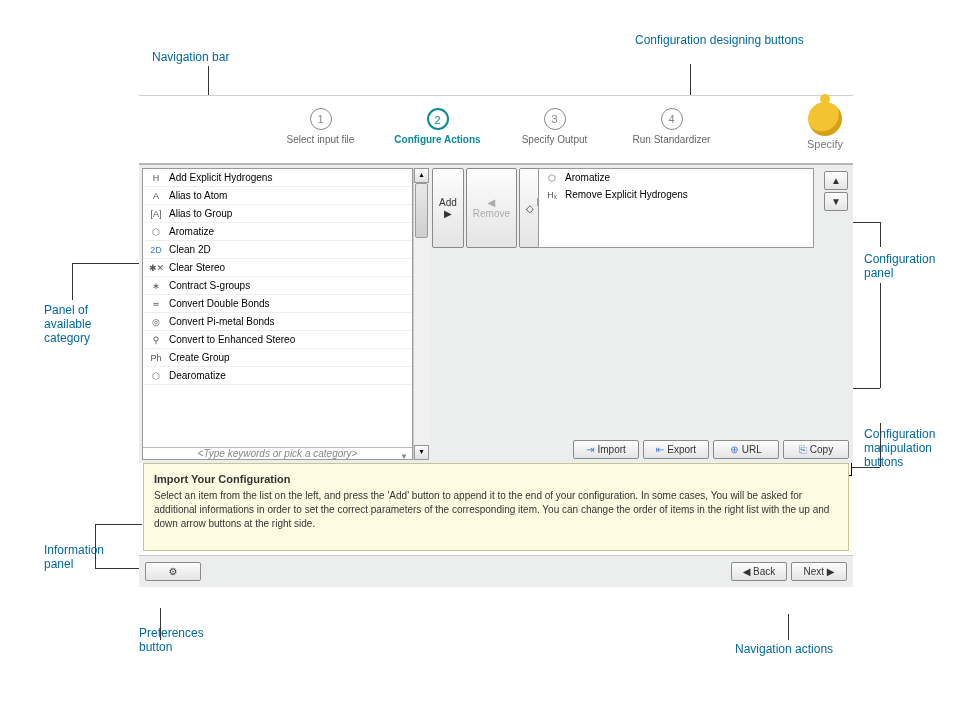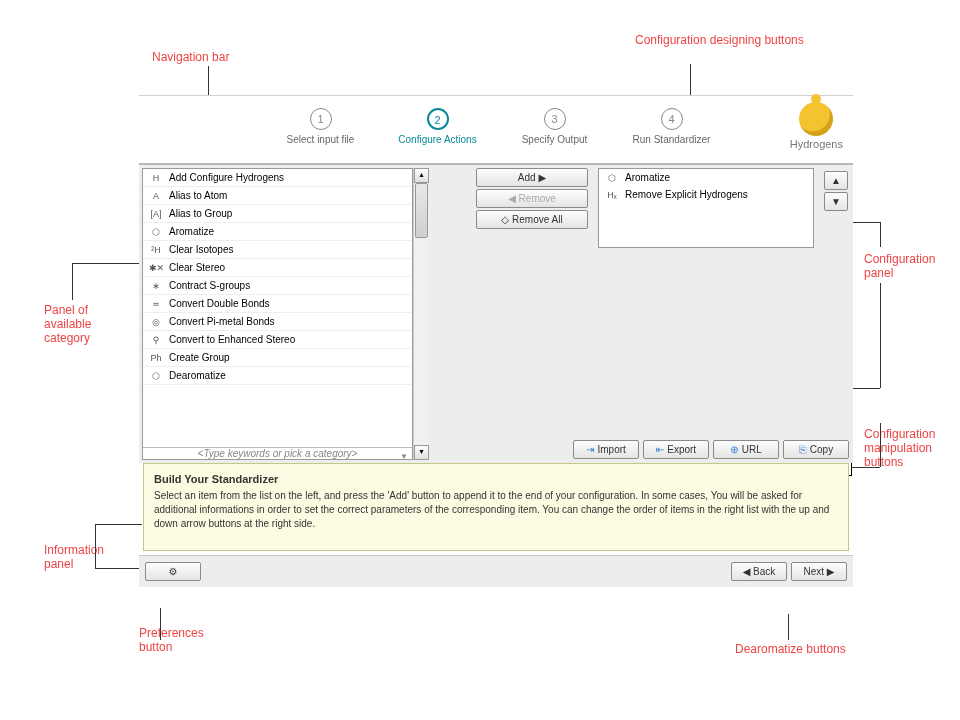--- a/index.html
+++ b/index.html
@@ -1,42 +1,42 @@
 <!DOCTYPE html>
 <html><head>
 <meta charset="utf-8">
 <style>
   * { box-sizing: border-box; margin: 0; padding: 0; }
   body { width: 960px; height: 720px; font-family: Arial, sans-serif; font-size: 11px; background: #fff; position: relative; }
-  .annotation { position: absolute; font-size: 12px; color: #ef4444; }
+  .annotation { position: absolute; font-size: 12px; color: #0369a1; }
   .ann-line { position: absolute; background: #333; }
   .window { position: absolute; left: 139px; top: 95px; width: 714px; border-top: 1px solid #d0d0d0; }
   .navbar { display: flex; justify-content: center; gap: 25px; padding: 12px 0 18px; background: #fff; position: relative; }
   .step { text-align: center; width: 92px; }
   .step-circle { width: 22px; height: 22px; border: 1.5px solid #888; border-radius: 50%; margin: 0 auto 4px; line-height: 20px; font-size: 11px; color: #888; }
   .step.active .step-circle { border-color: #0a8a9a; color: #0a8a9a; border-width: 2px; }
   .step-label { font-size: 10px; color: #666; }
-  .step.active .step-label { color: #0a8a9a; font-weight: normal; }
+  .step.active .step-label { color: #0a8a9a; font-weight: bold; }
   .logo { position: absolute; right: 10px; top: 6px; text-align: center; }
   .logo-shape { width: 34px; height: 34px; margin: 0 auto; background: radial-gradient(circle at 40% 35%, #f4c430 55%, #d4a017 60%); border-radius: 50% 50% 50% 50%; position: relative; }
   .logo-shape::before { content: ""; position: absolute; top: -8px; left: 12px; width: 10px; height: 10px; background: #f4c430; border-radius: 50%; }
   .logo-text { font-size: 11px; color: #777; margin-top: 2px; }
   .body-area { display: flex; border-top: 2px solid #b8b8b8; background: #eceded; }
   .actions-panel { width: 271px; background: #fff; border: 1px solid #999; margin: 3px 0 3px 3px; }
   .action-list { height: 278px; overflow: hidden; }
   .action-row { padding: 3px 6px; border-bottom: 1px solid #eee; display: flex; align-items: center; gap: 6px; cursor: pointer; font-size: 10px; }
   .action-icon { width: 14px; text-align: center; font-size: 9px; color: #555; flex-shrink: 0; }
   .search-row { border-top: 1px solid #bbb; padding: 0 6px; color: #888; font-style: italic; text-align: center; font-size: 10px; position: relative; }
   .scrollbox { width: 16px; background: #e8e8e8; border-left: 1px solid #ccc; display: flex; flex-direction: column; margin-top: 3px; margin-bottom: 3px; }
   .scroll-btn { height: 15px; background: linear-gradient(#fdfdfd,#e0e0e0); border: 1px solid #999; font-size: 8px; text-align: center; line-height: 12px; }
   .scroll-track { flex: 1; background: #f0f0f0; position: relative; }
   .scroll-thumb { position: absolute; top: 0; left: 1px; right: 1px; height: 55px; background: linear-gradient(#e8e8e8,#cfcfcf); border: 1px solid #999; border-radius: 2px; }
   .center-area { flex: 1; background: #eceded; display: flex; flex-direction: column; }
   .design-row { display: flex; gap: 10px; padding: 3px 3px 0; }
-  .design-btns { width: 112px; display: flex; flex-direction: column; gap: 2px; margin-left: 44px; }
+  .design-btns { width: 96px; display: flex; flex-direction: row; gap: 2px; }
   .btn { background: linear-gradient(#fdfdfd,#e4e4e4); border: 1px solid #8a8a8a; border-radius: 2px; font-size: 10px; padding: 2px 6px; cursor: pointer; display: inline-flex; align-items: center; justify-content: center; gap: 3px; min-height: 19px; color: #333; }
   .btn.disabled { color: #aaa; }
   .config-panel { flex: 1; background: #fff; border: 1px solid #999; min-height: 80px; }
   .config-row { padding: 3px 6px; display: flex; align-items: center; gap: 6px; font-size: 10px; }
   .right-arrows { width: 26px; display: flex; flex-direction: column; gap: 2px; padding: 3px 3px 0 0; }
   .right-arrows .btn { width: 24px; padding: 2px 0; }
   .manip-row { display: flex; justify-content: flex-end; gap: 4px; padding: 4px 4px 4px; background: #eceded; }
   .manip-row .btn { min-width: 66px; }
   .info-panel { margin: 0 4px 4px; background: #fdfce3; border: 1px solid #c8c48b; padding: 8px 10px; font-size: 10px; line-height: 1.4; color: #333; min-height: 88px; }
   .info-panel .title { font-weight: bold; font-size: 11px; margin-bottom: 2px; }
@@ -50,21 +50,21 @@
 </head>
 <body>
 
 <div class="annotation" style="left:152px;top:50px">Navigation bar</div>
 <div class="annotation" style="left:635px;top:33px">Configuration designing  buttons</div>
 <div class="annotation" style="left:44px;top:303px;width:80px">Panel of available category</div>
 <div class="annotation" style="left:864px;top:252px;width:90px">Configuration panel</div>
 <div class="annotation" style="left:864px;top:427px;width:90px">Configuration manipulation buttons</div>
 <div class="annotation" style="left:44px;top:543px;width:80px">Information panel</div>
 <div class="annotation" style="left:139px;top:626px;width:80px">Preferences button</div>
-<div class="annotation" style="left:735px;top:642px">Dearomatize buttons</div>
+<div class="annotation" style="left:735px;top:642px">Navigation actions</div>
 
 <div class="ann-line" style="left:208px;top:66px;width:1px;height:50px"></div>
 <div class="ann-line" style="left:208px;top:116px;width:80px;height:1px"></div>
 <div class="ann-line" style="left:690px;top:64px;width:1px;height:42px"></div>
 <div class="ann-line" style="left:621px;top:106px;width:69px;height:1px"></div>
 <div class="ann-line" style="left:72px;top:263px;width:1px;height:37px"></div>
 <div class="ann-line" style="left:72px;top:263px;width:84px;height:1px"></div>
 <div class="ann-line" style="left:824px;top:222px;width:56px;height:1px"></div>
 <div class="ann-line" style="left:880px;top:222px;width:1px;height:25px"></div>
 <div class="ann-line" style="left:880px;top:283px;width:1px;height:105px"></div>
@@ -95,46 +95,46 @@
     <div class="step">
       <div class="step-circle">3</div>
       <div class="step-label">Specify Output</div>
     </div>
     <div class="step">
       <div class="step-circle">4</div>
       <div class="step-label">Run Standardizer</div>
     </div>
     <div class="logo">
       <div class="logo-shape"></div>
-      <div class="logo-text">Hydrogens</div>
+      <div class="logo-text">Specify</div>
     </div>
   </div>
 
   <div class="body-area">
     <div class="actions-panel">
       <div class="action-list" id="action-list">
           <div class="action-row">
             <span class="action-icon">H</span>
-            <span>Add Configure Hydrogens</span>
+            <span>Add Explicit Hydrogens</span>
           </div>
           <div class="action-row">
             <span class="action-icon">A</span>
             <span>Alias to Atom</span>
           </div>
           <div class="action-row">
             <span class="action-icon">[A]</span>
             <span>Alias to Group</span>
           </div>
           <div class="action-row">
             <span class="action-icon">⬡</span>
             <span>Aromatize</span>
           </div>
           <div class="action-row">
-            <span class="action-icon">²H</span>
-            <span>Clear Isotopes</span>
+            <span class="action-icon icon-blue">2D</span>
+            <span>Clean 2D</span>
           </div>
           <div class="action-row">
             <span class="action-icon">✱✕</span>
             <span>Clear Stereo</span>
           </div>
           <div class="action-row">
             <span class="action-icon">∗</span>
             <span>Contract S-groups</span>
           </div>
           <div class="action-row">
@@ -212,21 +212,21 @@
           </button>
         <button class="btn">
             <span class="icon-blue">⎘</span>
             <span>Copy</span>
           </button>
       </div>
     </div>
   </div>
 
   <div class="info-panel">
-    <div class="title">Build Your Standardizer</div>
+    <div class="title">Import Your Configuration</div>
     <div>Select an item from the list on the left, and press the 'Add' button to append it to the end of your configuration. In some cases, You will be asked for additional informations in order to set the correct parameters of the corresponding item. You can change the order of items in the right list with the up and down arrow buttons at the right side.</div>
   </div>
 
   <div class="footer">
     <button class="btn">
         <span>⚙</span>
       </button>
     <div class="nav-btns">
       <button class="btn">◀  Back</button>
       <button class="btn">Next  ▶</button>

